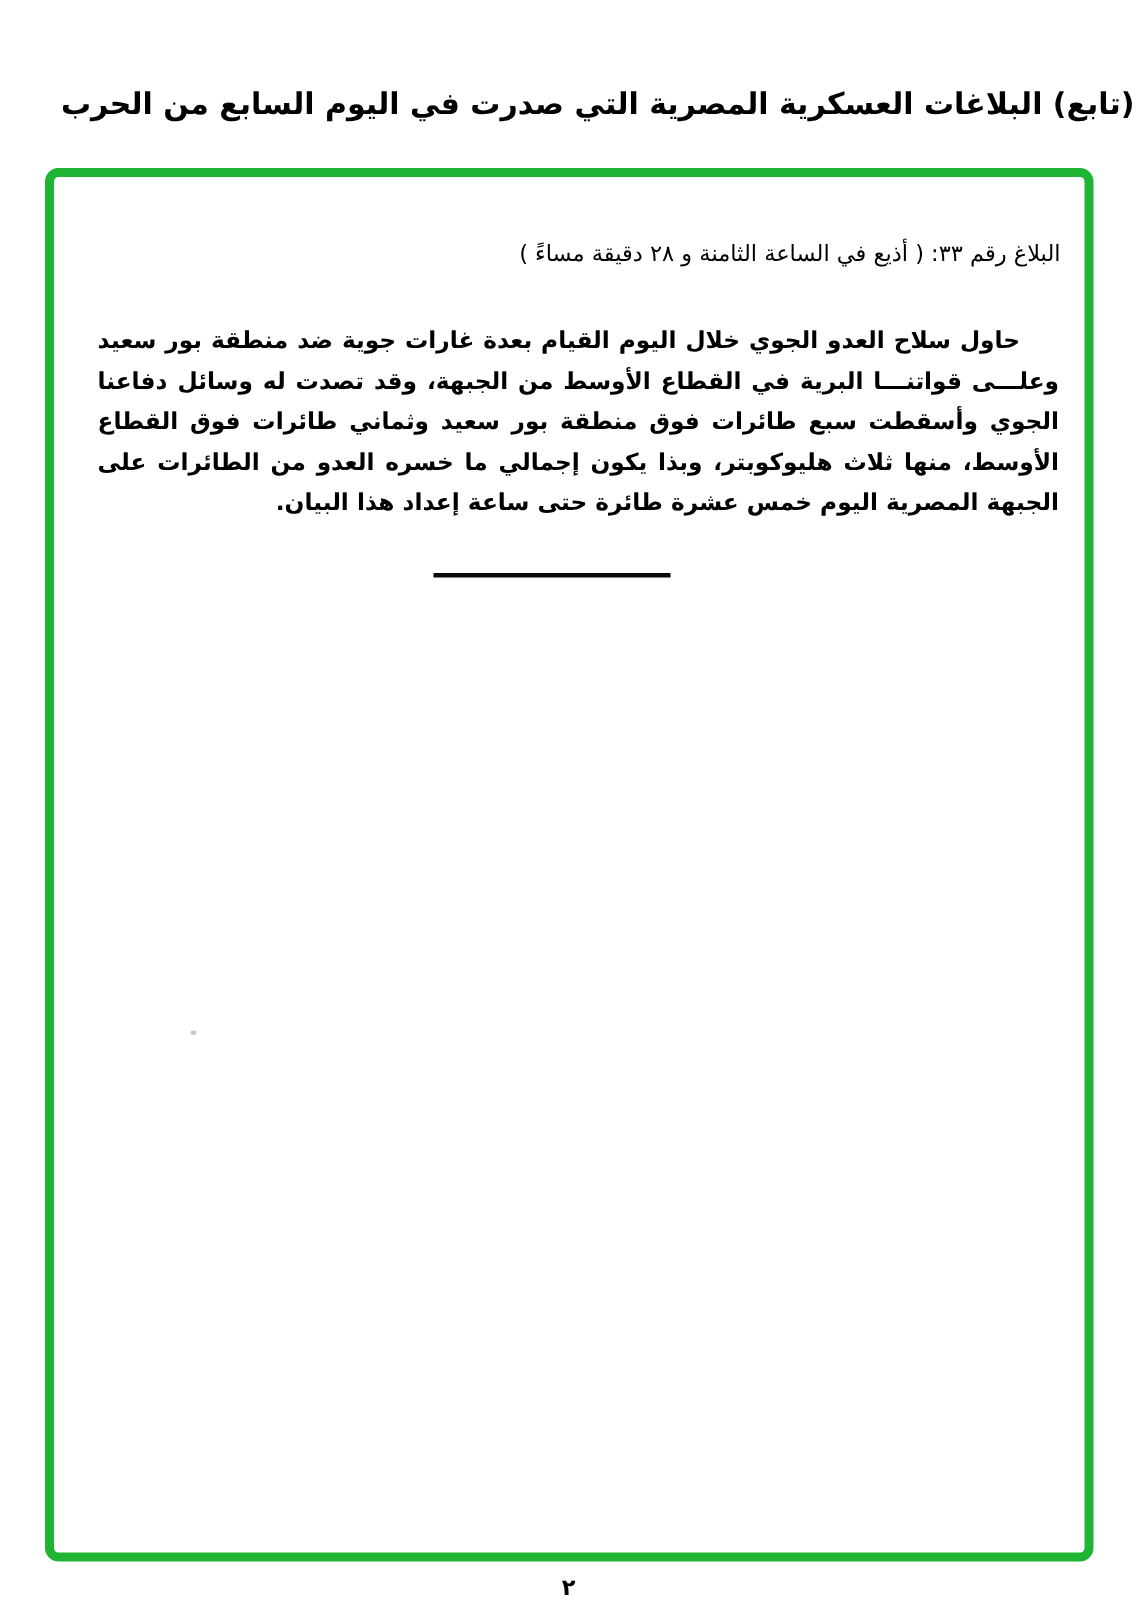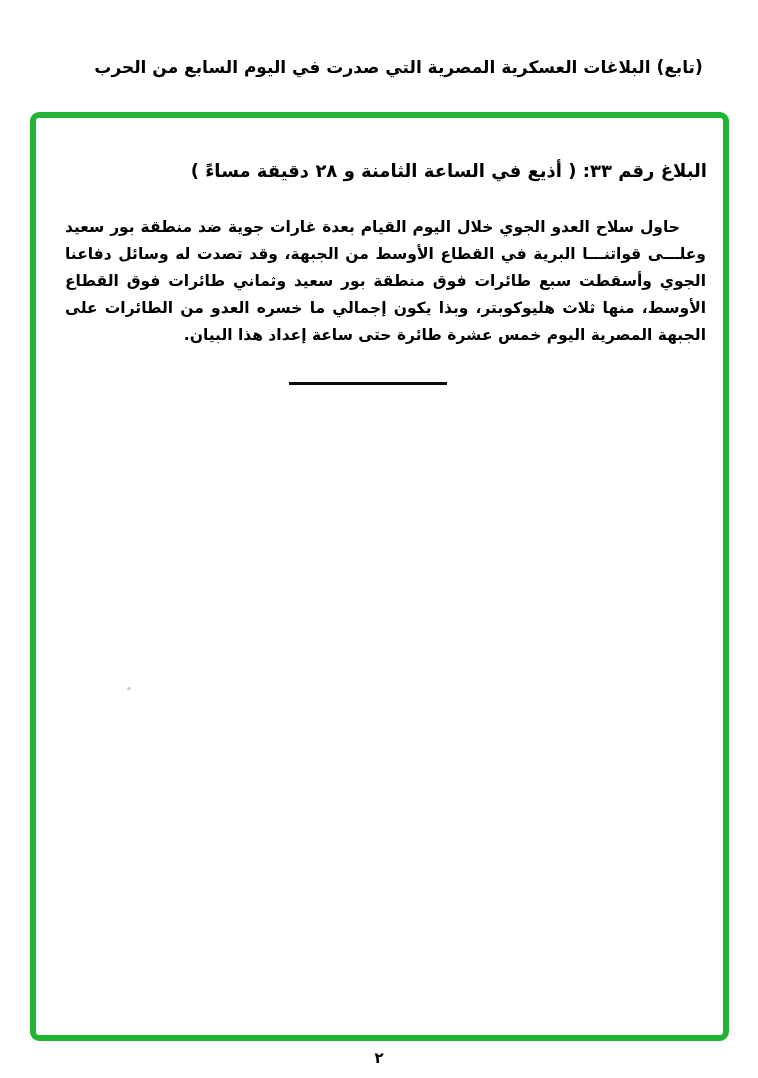--- a/index.html
+++ b/index.html
@@ -18,42 +18,42 @@
   .doc-title {
     position: absolute;
     top: 57px;
     left: 0;
     width: 758px;
     box-sizing: border-box;
     padding-left: 39px;
     text-align: center;
     direction: rtl;
     font-weight: bold;
-    font-size: 17px;
+    font-size: 20px;
     letter-spacing: 0.2px;
     white-space: nowrap;
   }
   .frame {
     position: absolute;
     left: 30px;
     top: 112px;
     width: 699px;
     height: 929px;
     box-sizing: border-box;
     border: 6px solid #20b434;
     border-radius: 9px;
     background: #ffffff;
   }
   .bulletin-header {
     position: absolute;
     top: 42px;
     right: 16px;
     direction: rtl;
-    font-weight: bold;
-    font-size: 18px;
+    font-weight: normal;
+    font-size: 15px;
     white-space: nowrap;
   }
   .bulletin-body {
     position: absolute;
     top: 96px;
     left: 29px;
     right: 17px;
     margin: 0;
     direction: rtl;
     text-align: justify;

